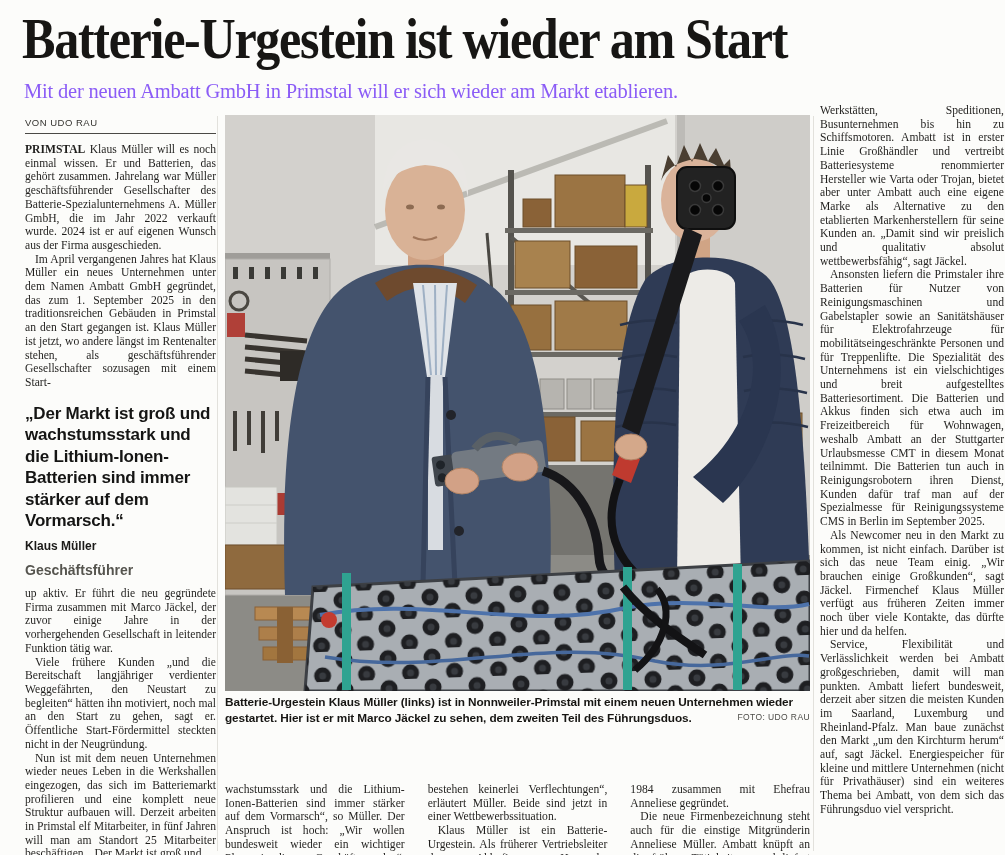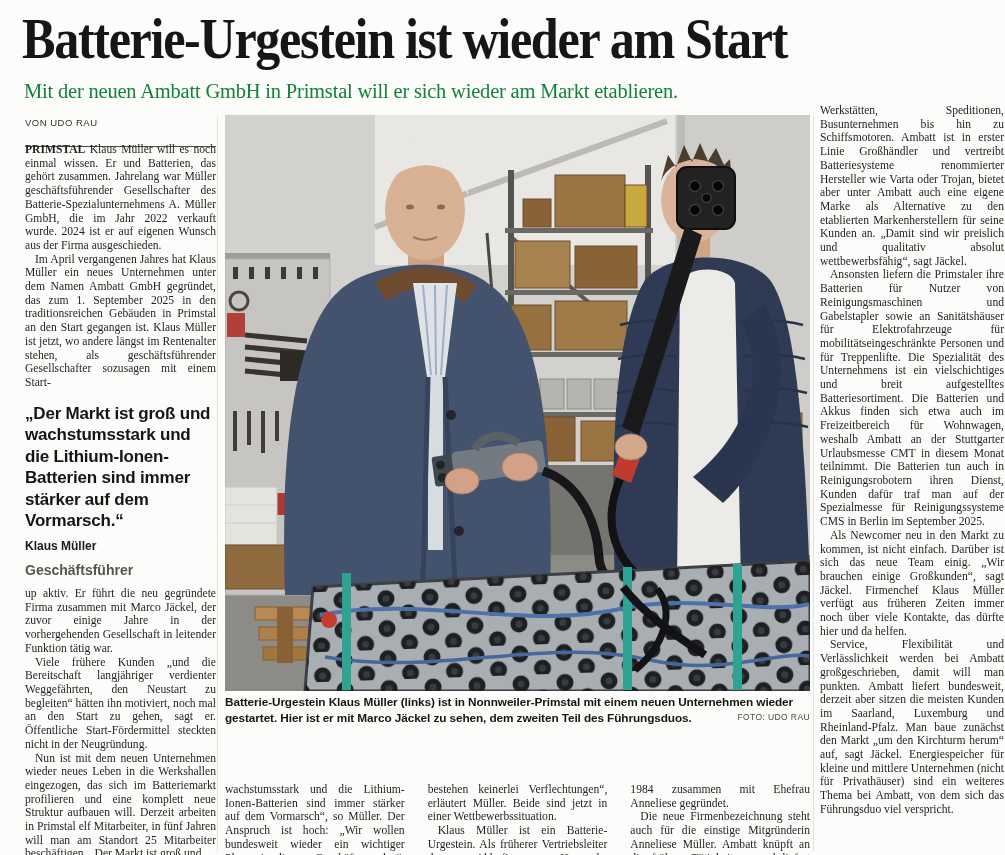--- a/index.html
+++ b/index.html
@@ -14,27 +14,27 @@
   
   #headline{
     left:22px;top:8px;width:980px;
     font-family:"Liberation Serif", serif;
     font-weight:bold;font-size:57px;line-height:62px;
     letter-spacing:-1.5px;color:#171614;white-space:nowrap;
     transform:scaleX(0.88);transform-origin:0 50%;
   }
   #subheadline{
     left:24px;top:80px;font-size:20.5px;letter-spacing:-0.2px;
-    color:#15803d;white-space:nowrap;
+    color:#8b5cf6;white-space:nowrap;
   }
   #byline{
     left:25px;top:117px;width:191px;
     font-family:"Liberation Sans", sans-serif;
     font-size:9.5px;letter-spacing:0.5px;color:#34332f;
-    border-bottom:1.5px solid #4a4945;padding-bottom:18px;
+    border-bottom:1.5px solid #4a4945;padding-bottom:5px;
   }
 
   
   .bodycol{font-size:11.6px;line-height:13.7px;text-align:justify;color:#201f1d;}
   .bodycol p{margin:0;}
   .ind{text-indent:10px;}
   #leftcol{left:25px;top:143px;width:191px;}
   #rightcol{left:820px;top:104px;width:184px;}
 
   .vrule{width:1px;background:#e2e1dc;}

